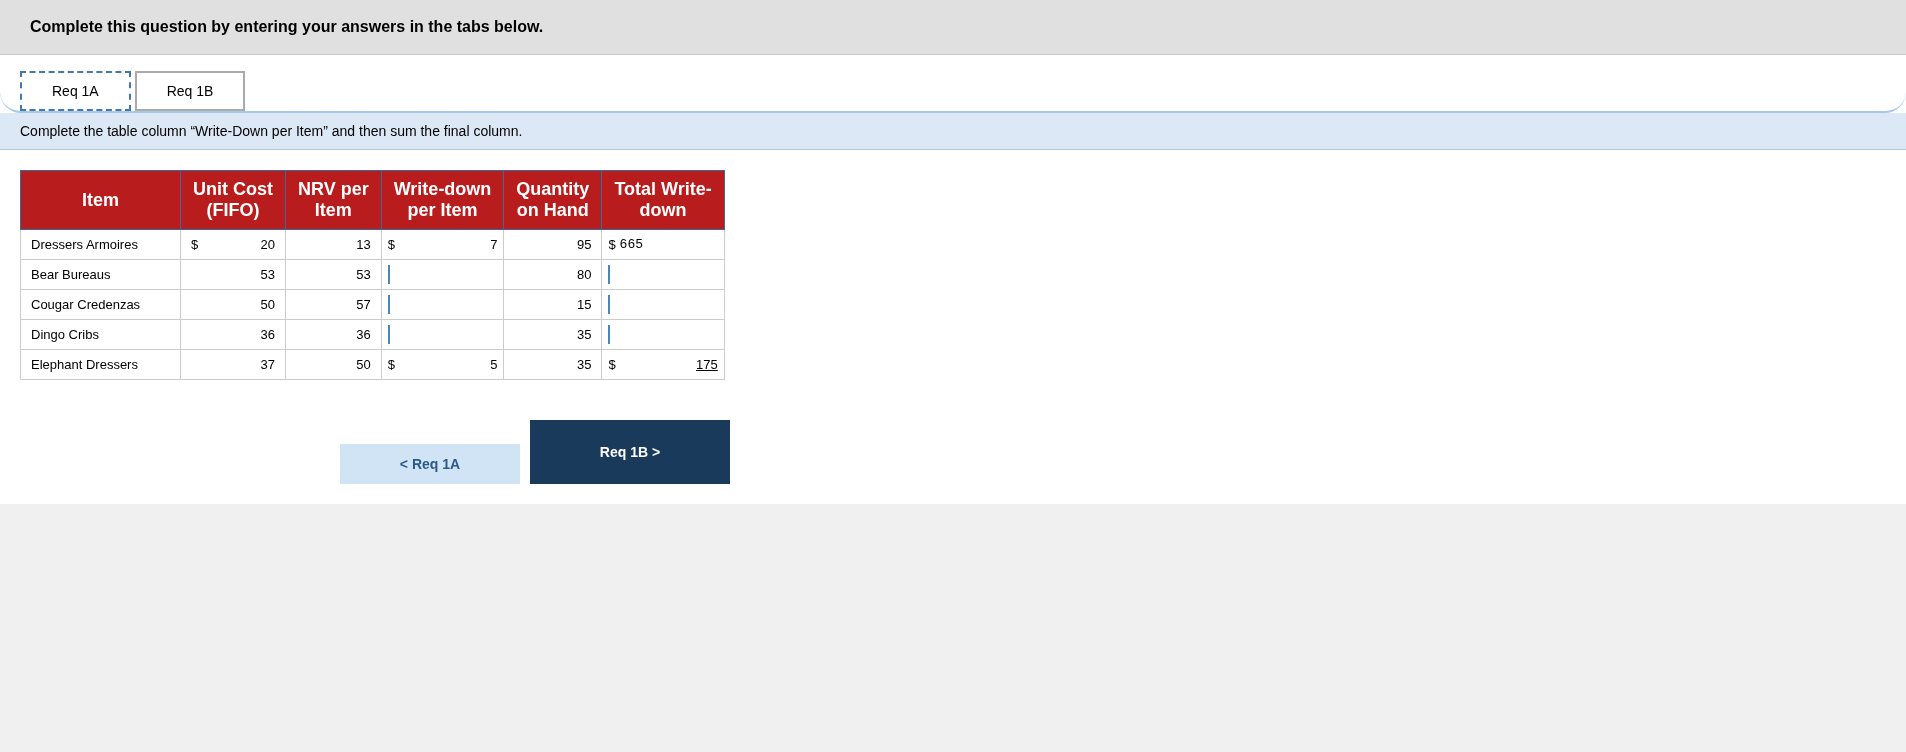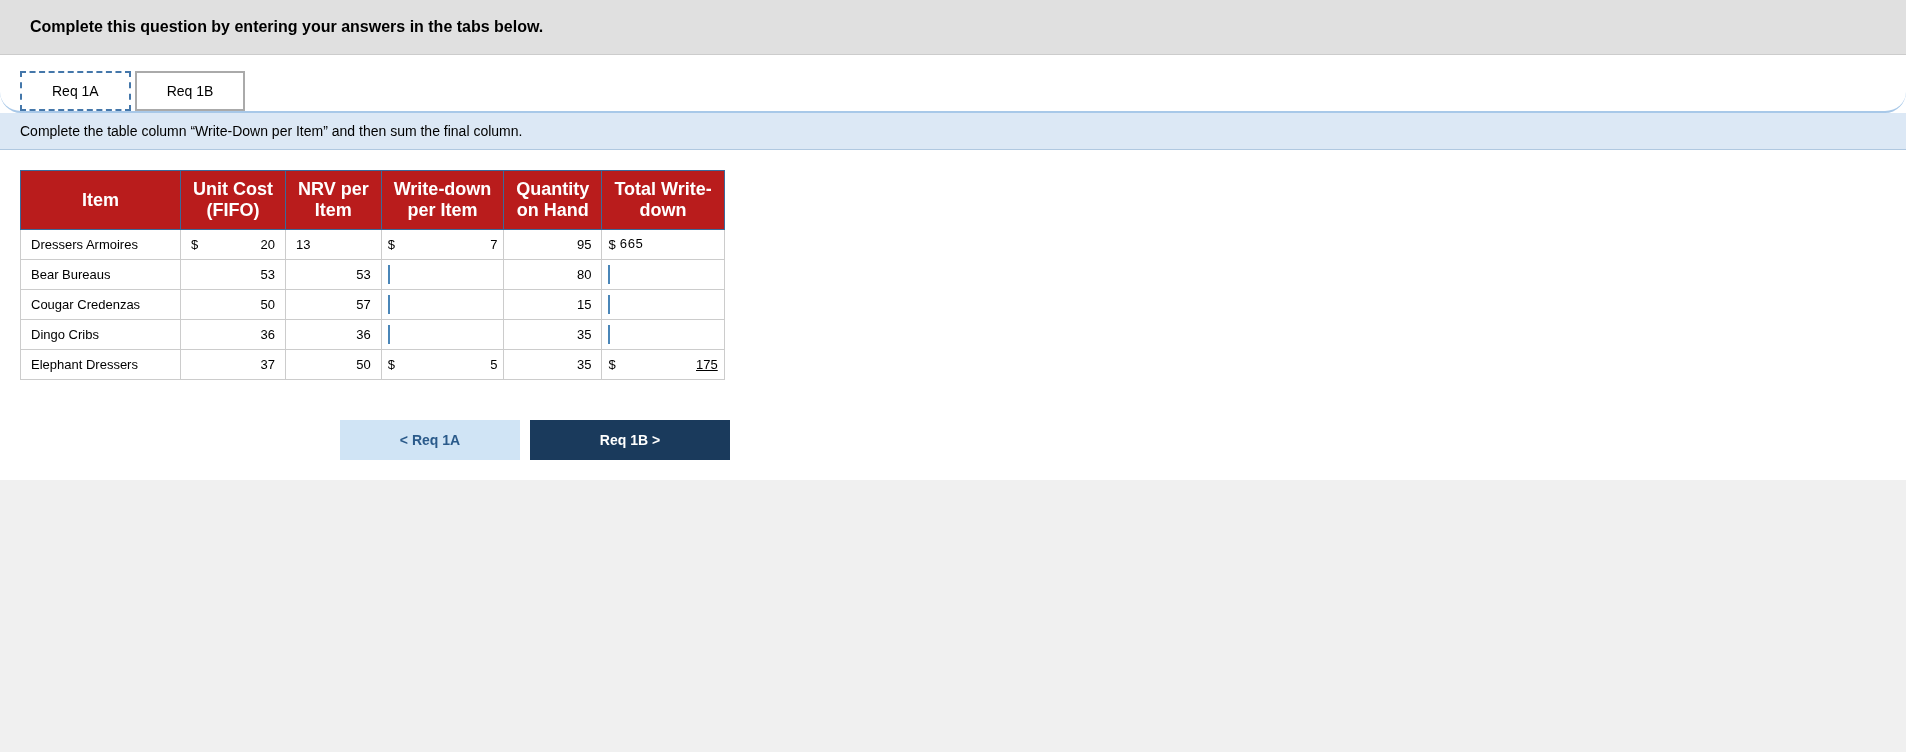--- a/index.html
+++ b/index.html
@@ -127,20 +127,21 @@
 
     .btn-prev {
       background: #d0e4f5;
       border: none;
       padding: 12px 40px;
       font-size: 14px;
       font-weight: bold;
       color: #2a5a8a;
       cursor: pointer;
       min-width: 180px;
+      margin-top: 24px;
     }
 
     .btn-next {
       background: #1a3a5c;
       border: none;
       padding: 12px 40px;
       font-size: 14px;
       font-weight: bold;
       color: #fff;
       cursor: pointer;
@@ -202,21 +203,21 @@
             <th>Write-down<br>per Item</th>
             <th>Quantity<br>on Hand</th>
             <th>Total Write-<br>down</th>
           </tr>
         </thead>
         <tbody id="table-body">
 
         <tr>
               <td class="item-name">Dressers Armoires</td>
               <td class="numeric" style="text-align: right;"><span style="float:left;">$</span><span>20</span></td>
-              <td class="numeric" style="text-align: left;">13</td>
+              <td class="numeric" style="text-align: right;">13</td>
               <td style="padding: 4px 6px; min-width: 120px;">
                 <div style="display:flex; align-items:center;">
                   <span style="float:left; margin-right:4px;">$</span>
                   <span style="flex:1; text-align:right;">7</span>
                 </div>
               </td>
               <td class="numeric" style="text-align: right;">95</td>
               <td style="padding: 4px 6px; min-width: 120px;">
                 <div style="display:flex; align-items:center;">
                   <span style="float:left; margin-right:4px;">$</span>

